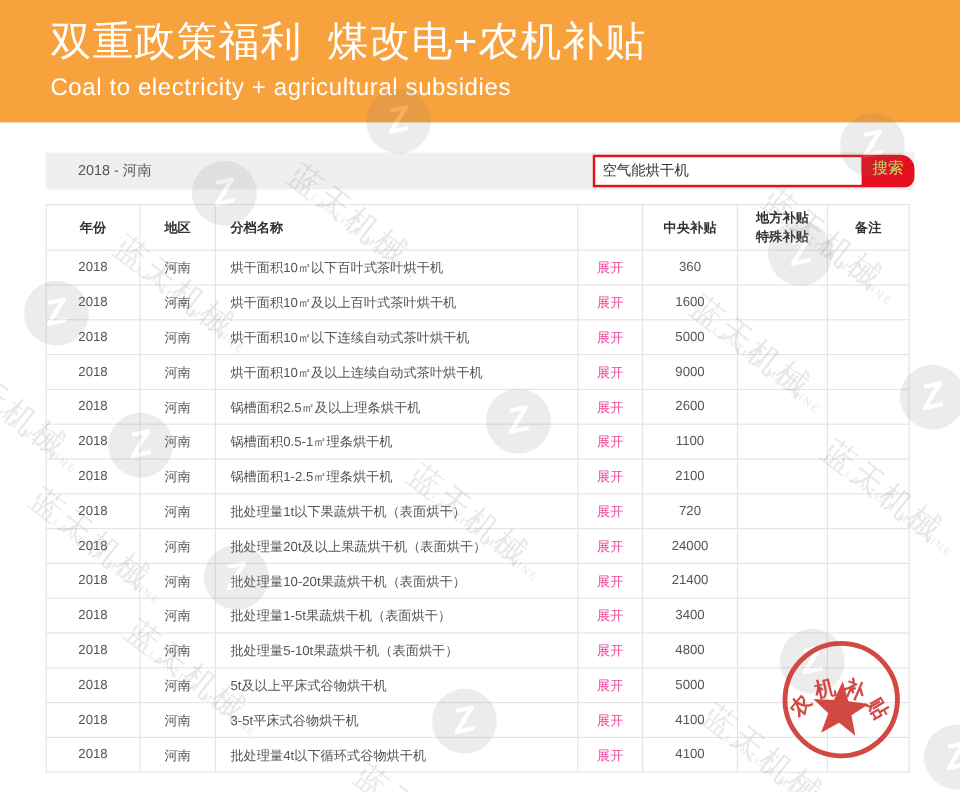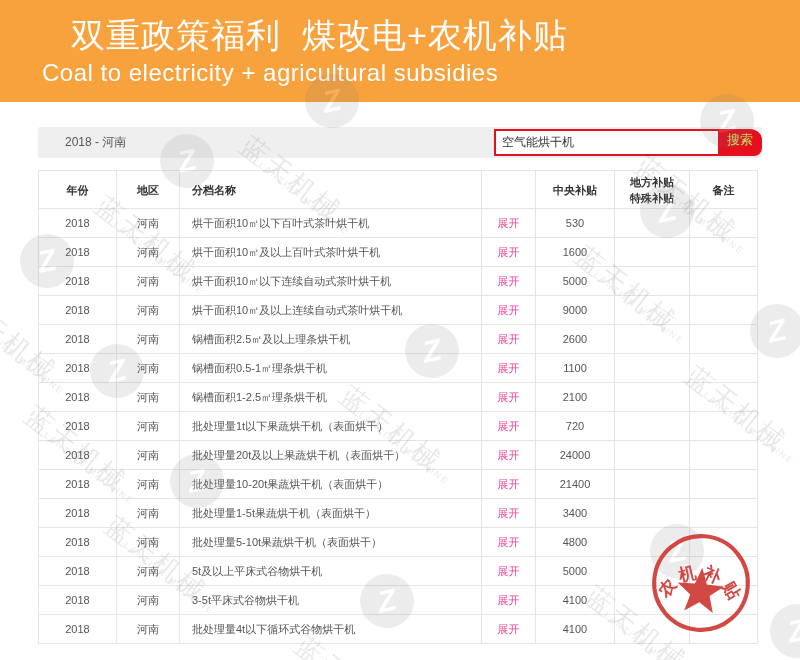--- a/index.html
+++ b/index.html
@@ -2,22 +2,22 @@
 <html><head>
 <meta charset="utf-8">
 <style>
   * { margin:0; padding:0; box-sizing:border-box; }
   html,body { width:800px; height:660px; overflow:hidden; background:#fff;
     font-family:"Liberation Sans","DejaVu Sans",sans-serif; }
   .page { position:relative; width:800px; height:660px; background:#fff; overflow:hidden; }
 
   
   .banner { height:102px; background:#f8a23e; color:#fff; padding:12px 0 0 42px; }
-  .banner-title { font-size:34px; line-height:46px; font-weight:500; letter-spacing:1px; white-space:pre;margin-left:29px; }
-  .banner-sub { font-size:24px; line-height:30px; font-weight:300; letter-spacing:.5px; }
+  .banner-title { font-size:34px; line-height:46px; font-weight:500; letter-spacing:1px; white-space:pre; }
+  .banner-sub { font-size:20px; line-height:30px; font-weight:300; letter-spacing:.5px; }
 
   
   .content { position:relative; width:724px; margin:25px auto 0 38px; }
   .toolbar { position:relative; height:31px; background:#efefef; border-radius:2px;
     display:flex; align-items:center; font-size:12px; color:#555; }
   .filter-label { padding-left:27px; }
   .search-wrap { margin-left:auto; display:flex; align-items:stretch; height:27px;
     background:#e60f1e; border-radius:0 12px 8px 0; overflow:hidden; padding:2px 0 12px 2px; }
   .search-input { width:222px; height:23px; border:none; outline:none; background:#fff;
     font-size:12px; color:#333; padding:0 6px; font-family:inherit; }
@@ -86,21 +86,21 @@
         </tr>
       </thead>
       <tbody>
           <tr>
       <td class="c-year">2018</td>
       <td class="c-region">河南</td>
       <td class="c-name">烘干面积10㎡以下百叶式茶叶烘干机</td>
       <td class="c-expand">
         <span class="expand-link">展开</span>
       </td>
-      <td class="c-central">530</td>
+      <td class="c-central">360</td>
       <td class="c-local"></td>
       <td class="c-note"></td>
     </tr>
           <tr>
       <td class="c-year">2018</td>
       <td class="c-region">河南</td>
       <td class="c-name">烘干面积10㎡及以上百叶式茶叶烘干机</td>
       <td class="c-expand">
         <span class="expand-link">展开</span>
       </td>

